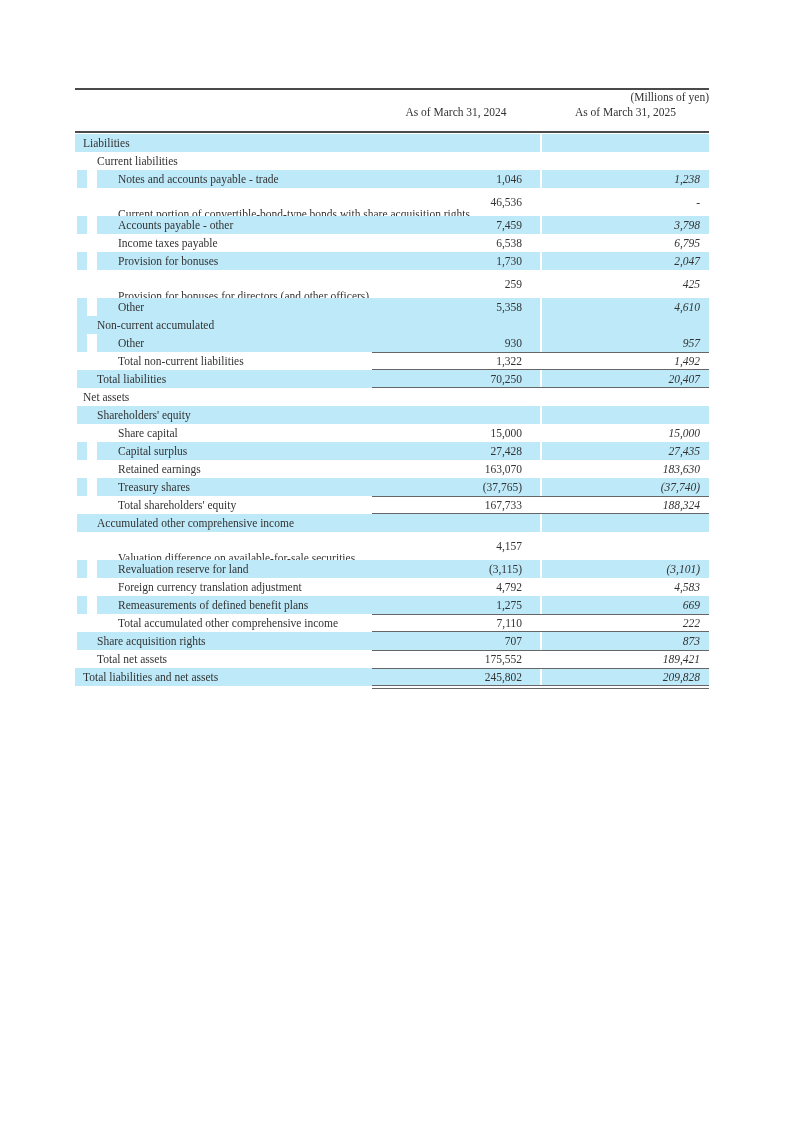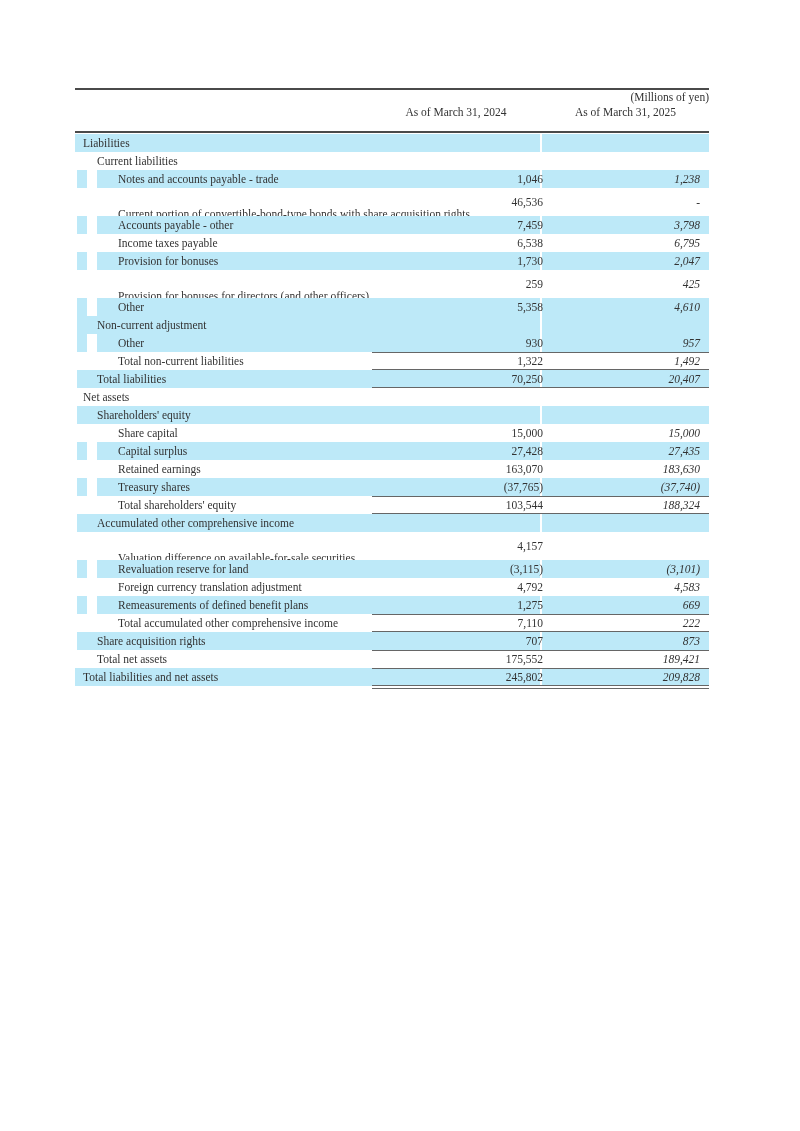--- a/index.html
+++ b/index.html
@@ -114,21 +114,21 @@
   
   .val {
     position: absolute;
     top: 0;
     font-size: 11.5px;
     line-height: 18px;
     text-align: right;
     white-space: nowrap;
   }
   .row.h2 .val { line-height: 28px; }
-  .val.v1 { left: 310px; width: 158px; }
+  .val.v1 { left: 289px; width: 158px; }
   .val.v2 { left: 467px; width: 158px; font-style: italic; }
 
   
   .vrule {
     position: absolute;
     left: 297px;
     width: 337px;
     height: 1.2px;
     background: #666666;
   }
@@ -219,21 +219,21 @@
         <div class="shade v1"></div>
         <div class="shade v2"></div>
         <div class="lbl i3">Other</div>
         <div class="val v1">5,358</div>
         <div class="val v2">4,610</div>
       </div>
       <div class="row h1">
         <div class="shade lbl-l2"></div>
         <div class="shade v1"></div>
         <div class="shade v2"></div>
-        <div class="lbl i2">Non-current adjustment</div>
+        <div class="lbl i2">Non-current accumulated</div>
         <div class="val v1"></div>
         <div class="val v2"></div>
       </div>
       <div class="row h1">
         <div class="shade lbl-l3"></div>
         <div class="shade lbl-l3b"></div>
         <div class="shade v1"></div>
         <div class="shade v2"></div>
         <div class="lbl i3">Other</div>
         <div class="val v1">930</div>
@@ -293,21 +293,21 @@
         <div class="shade v1"></div>
         <div class="shade v2"></div>
         <div class="lbl i3">Treasury shares</div>
         <div class="val v1">(37,765)</div>
         <div class="val v2">(37,740)</div>
       </div>
       <div class="row h1">
         <div class="vrule top"></div>
         <div class="vrule bottom"></div>
         <div class="lbl i3">Total shareholders' equity</div>
-        <div class="val v1">103,544</div>
+        <div class="val v1">167,733</div>
         <div class="val v2">188,324</div>
       </div>
       <div class="row h1">
         <div class="shade lbl-l2"></div>
         <div class="shade v1"></div>
         <div class="shade v2"></div>
         <div class="lbl i2">Accumulated other comprehensive income</div>
         <div class="val v1"></div>
         <div class="val v2"></div>
       </div>

